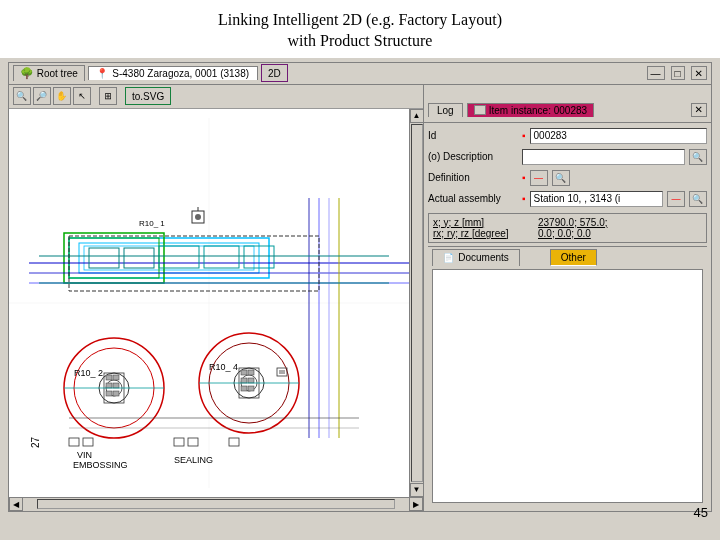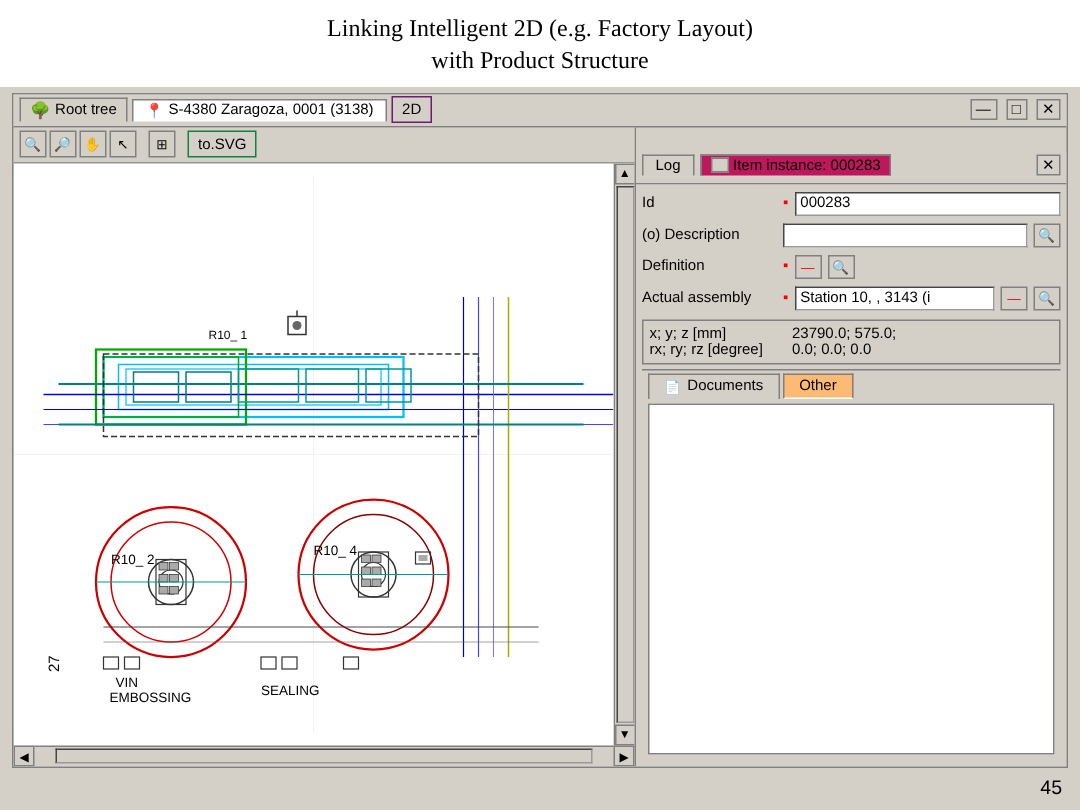--- a/index.html
+++ b/index.html
@@ -276,22 +276,23 @@
     }
 
     .coord-section {
       background: #d4d0c8;
       border: 1px solid #808080;
       padding: 3px 4px;
       margin-top: 2px;
     }
     .coord-row {
       display: flex;
-      gap: 10px;
+      gap: 20px;
       align-items: flex-end;
+      text-decoration: underline;
     }
     .coord-label {
       font-size: 10px;
       width: 85px;
       flex-shrink: 0;
     }
     .coord-value {
       font-size: 10px;
       flex: 1;
     }
@@ -307,39 +308,40 @@
     .btab {
       background: #d4d0c8;
       border: 1px solid #808080;
       border-bottom: none;
       padding: 2px 10px;
       font-size: 10px;
       cursor: pointer;
       display: flex; align-items: center; gap: 4px;
     }
     .btab.active {
-      background: #fdba74;
+      background: #eab308;
       border-bottom: 1px solid white;
+      margin-left: 28px;
     }
     .btab-icon {
       font-size: 9px;
     }
 
     .bottom-content {
       flex: 1;
       background: white;
       border: 1px solid #808080;
       margin: 0 4px 4px;
       min-height: 60px;
     }
 
     
     .page-num {
       position: absolute;
-      bottom: 8px;
+      bottom: 20px;
       right: 12px;
       font-size: 13px;
       color: #000;
     }
 
     
     .cad-svg {
       width: 100%;
       height: 100%;
     }

